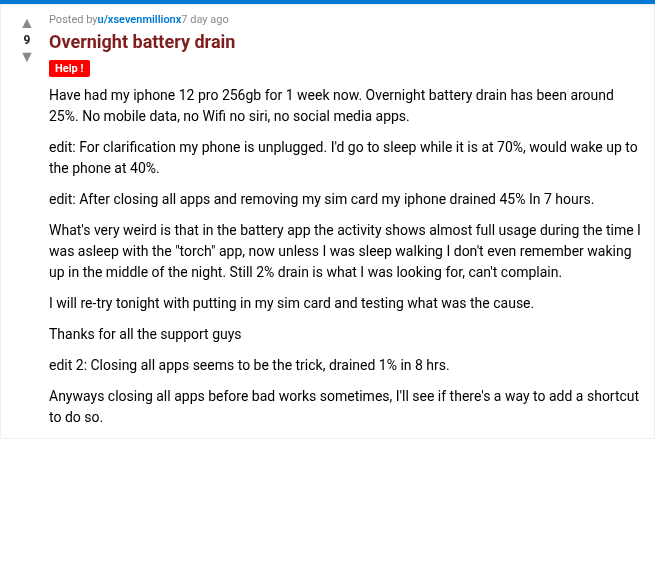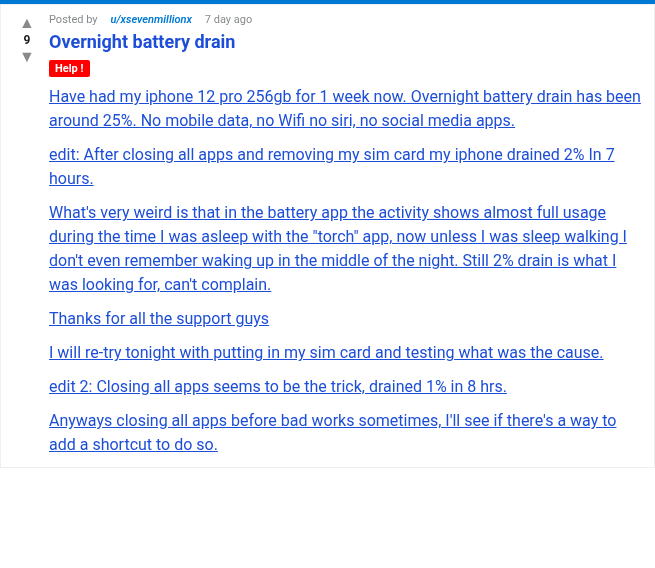--- a/index.html
+++ b/index.html
@@ -23,28 +23,27 @@
       height: 4px;
       background: #0079d3;
       margin-bottom: 0;
     }
 
     .post-meta {
       font-size: 11px;
       color: #878a8c;
       margin-bottom: 4px;
       display: flex;
-      gap: 13px;
+      gap: 0;
     }
 
     .post-meta a {
       color: #0079d3;
       text-decoration: none;
       font-weight: 600;
-      font-style: italic;
     }
 
     .post-layout {
       display: flex;
       gap: 8px;
     }
 
     .vote-column {
       display: flex;
       flex-direction: column;
@@ -70,41 +69,40 @@
       text-align: center;
     }
 
     .post-content {
       flex: 1;
     }
 
     .post-title {
       font-size: 18px;
       font-weight: 700;
-      color: #1d4ed8;
+      color: #7f1d1d;
       margin-bottom: 6px;
       line-height: 1.3;
     }
 
     .flair-badge {
       display: inline-block;
       background: #ff0000;
       color: #fff;
       font-size: 11px;
       font-weight: 700;
       padding: 2px 6px;
       border-radius: 2px;
       margin-bottom: 8px;
     }
 
     .post-body {
-      font-size: 16px;
-      color: #1d4ed8;
+      font-size: 14px;
+      color: #000000;
       line-height: 1.5;
-      text-decoration: underline;
     }
 
     .post-body p {
       margin-bottom: 10px;
     }
   </style>
 </head>
 <body>
 
 <div class="top-bar"></div>
@@ -124,24 +122,25 @@
         <a href="#">u/xsevenmillionx</a>
         <span>7 day ago</span>
       </div>
 
       <h1 class="post-title">Overnight battery drain</h1>
 
       <span class="flair-badge">Help !</span>
 
       <div class="post-body">
         <p>Have had my iphone 12 pro 256gb for 1 week now. Overnight battery drain has been around 25%. No mobile data, no Wifi no siri, no social media apps.</p>
-        <p>edit: After closing all apps and removing my sim card my iphone drained 2% In 7 hours.</p>
+        <p>edit: For clarification my phone is unplugged. I'd go to sleep while it is at 70%, would wake up to the phone at 40%.</p>
+        <p>edit: After closing all apps and removing my sim card my iphone drained 45% In 7 hours.</p>
         <p>What's very weird is that in the battery app the activity shows almost full usage during the time I was asleep with the "torch" app, now unless I was sleep walking I don't even remember waking up in the middle of the night. Still 2% drain is what I was looking for, can't complain.</p>
+        <p>I will re-try tonight with putting in my sim card and testing what was the cause.</p>
         <p>Thanks for all the support guys</p>
-        <p>I will re-try tonight with putting in my sim card and testing what was the cause.</p>
         <p>edit 2: Closing all apps seems to be the trick, drained 1% in 8 hrs.</p>
         <p>Anyways closing all apps before bad works sometimes, I'll see if there's a way to add a shortcut to do so.</p>
       </div>
 
       
     </div>
   </div>
 </div>
 
 </body></html>

